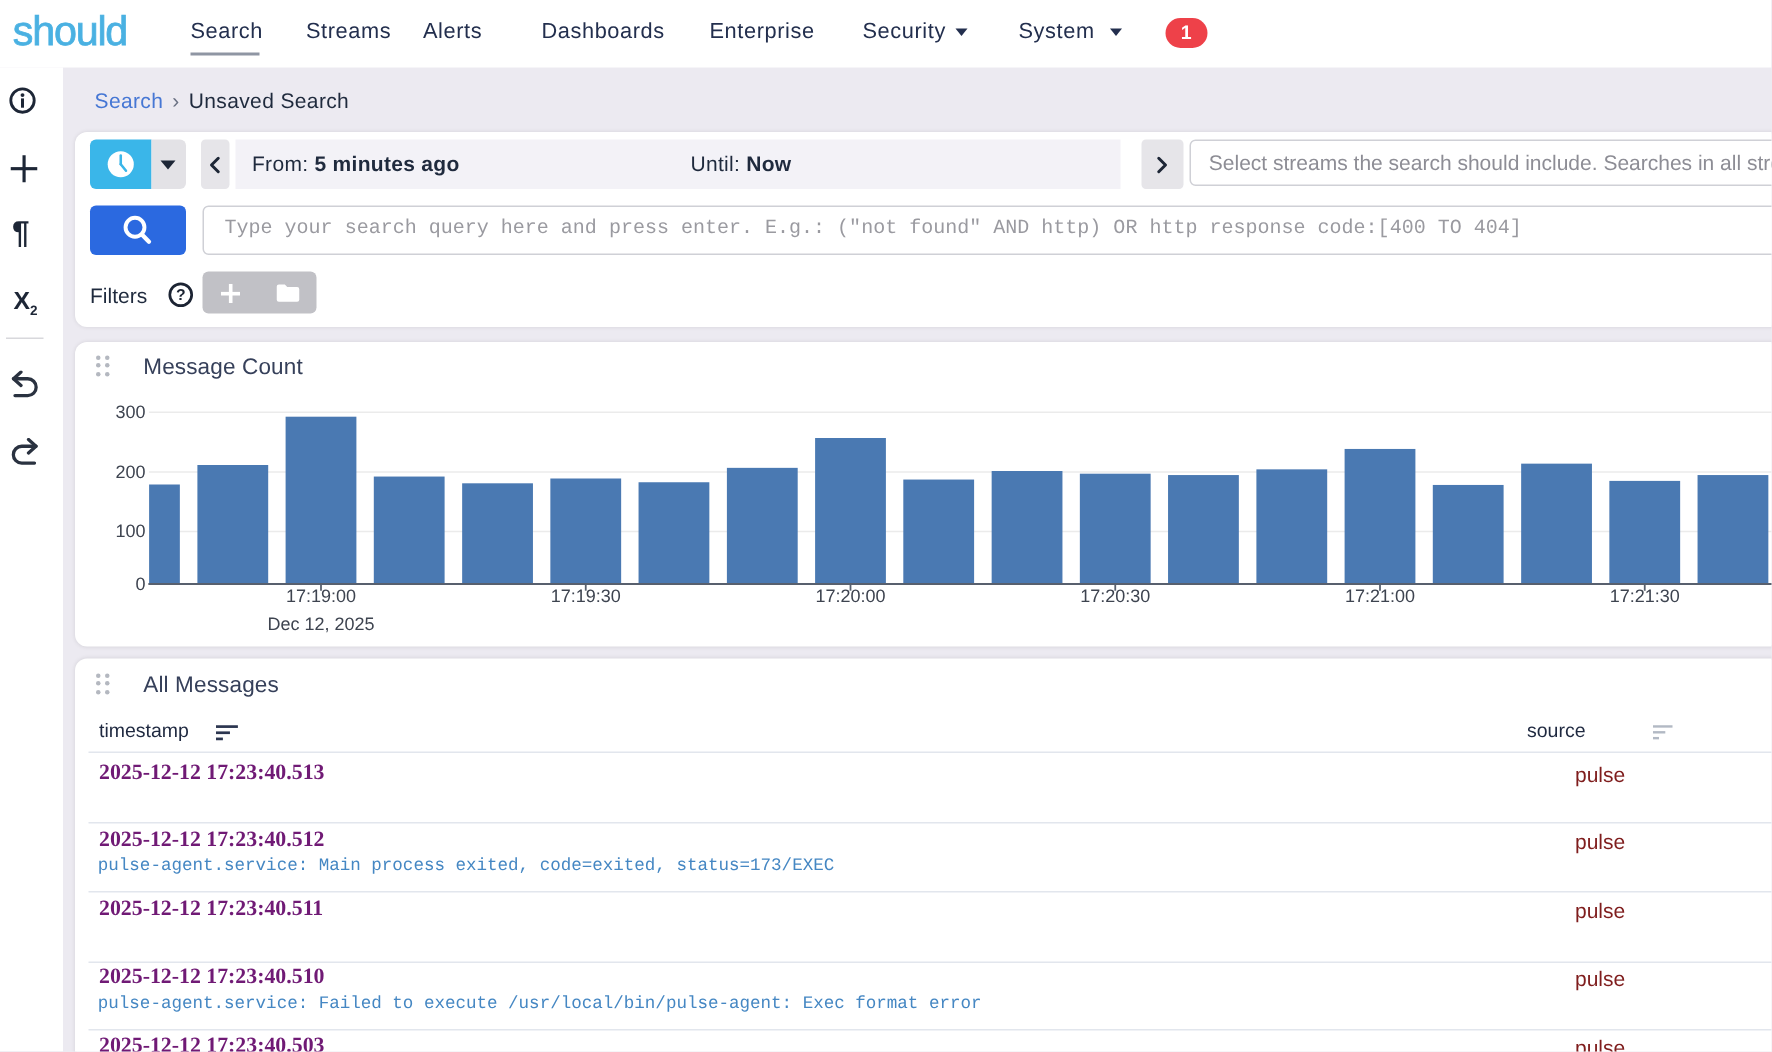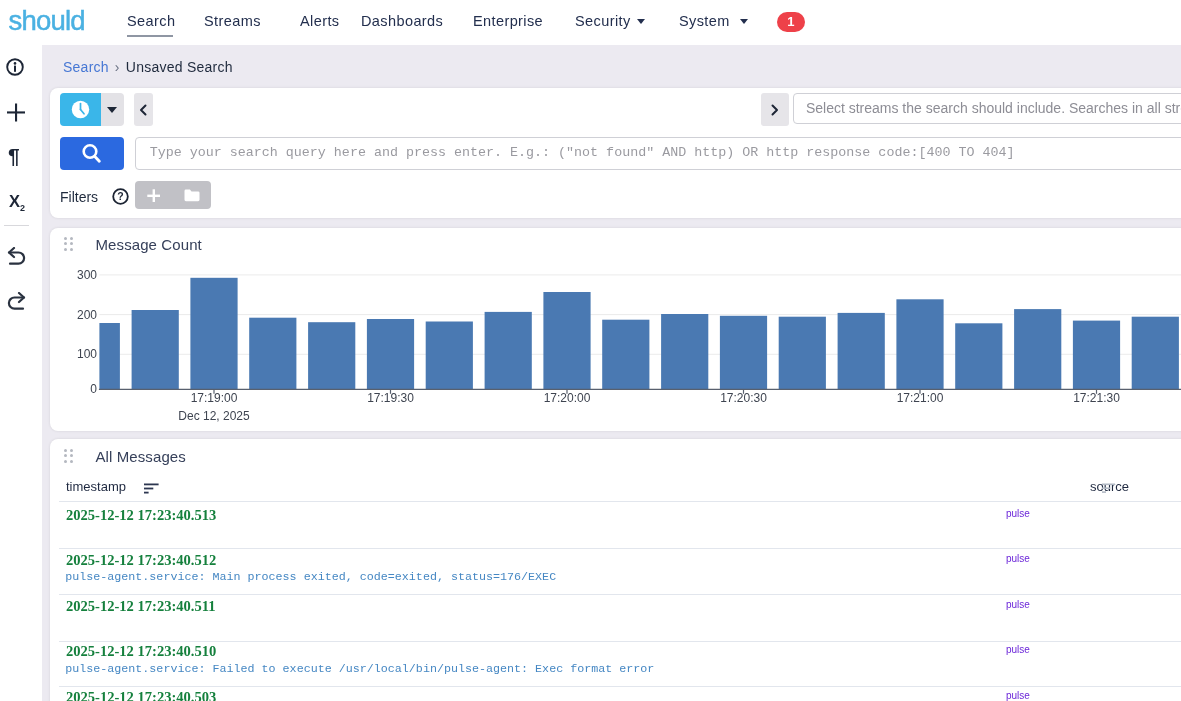--- a/index.html
+++ b/index.html
@@ -42,34 +42,34 @@
   #filters-label { position:absolute; left:10px; top:101.5px; font-size:14px; color:#1f2a3d; }
   #filters-group { position:absolute; left:85px; top:93.5px; width:75.6px; height:28.4px; background:#c1c1c6; border-radius:4px; color:#fff; }
 
   
   .wtitle { position:absolute; left:45.5px; font-size:15px; color:#36405a; letter-spacing:0.1px; }
   .dots { position:absolute; left:14px; width:12px; height:15px; }
   .dots i { position:absolute; width:3px; height:3px; border-radius:50%; background:#b4b8c0; }
 
   
   .th { position:absolute; font-size:13px; color:#1f2940; }
-  .ts { position:absolute; left:16px; font-family:"Liberation Serif", serif; font-size:14.55px; font-weight:700; color:#15803d; }
+  .ts { position:absolute; left:16px; font-family:"Liberation Serif", serif; font-size:14.55px; font-weight:700; color:#701a75; }
   .msg { position:absolute; left:15.2px; font-family:"Liberation Mono", monospace; font-size:11.7px; color:#4587c3; white-space:pre; }
-  .src { position:absolute; left:956px; font-size:10px; color:#6d28d9; }
+  .src { position:absolute; left:1000px; font-size:14px; color:#7f1d1d; }
   .rsep { position:absolute; left:9px; right:0; height:1px; background:#e2e6ed; }
 </style>
 </head>
 <body>
 
 <div id="navbar">
   <div id="logo">should</div>
   <span class="navitem" style="left:127px;">Search</span>
   <div id="nav-underline"></div>
   <span class="navitem" style="left:204px;">Streams</span>
-  <span class="navitem" style="left:300px;text-align:center;">Alerts</span>
+  <span class="navitem" style="left:282px;text-align:center;">Alerts</span>
   <span class="navitem" style="left:361px;">Dashboards</span>
   <span class="navitem" style="left:473px;">Enterprise</span>
   <span class="navitem" style="left:575px;">Security</span>
   <div class="caret" style="left:637px;"></div>
   <span class="navitem" style="left:679px;">System</span>
   <div class="caret" style="left:739.5px;"></div>
   <div id="badge">1</div>
 </div>
 
 <div id="sidebar">
@@ -106,20 +106,24 @@
     </svg>
   </div>
   <div id="btn-caret">
       <div class="tri"></div>
     </div>
   <div id="btn-prev">
       <svg style="position:absolute;left:3.9px;top:10.5px;" width="11" height="12" viewBox="0 0 11 12">
         <path d="M7.5 1.5 L3 6 L7.5 10.5" fill="none" stroke="#1d2636" stroke-width="2" stroke-linecap="round" stroke-linejoin="round"></path>
       </svg>
     </div>
+  <div id="timestrip">
+    <span style="position:absolute; left:10.7px;">From: <b>5 minutes ago</b></span>
+    <span style="position:absolute; left:303px;">Until: <b>Now</b></span>
+  </div>
   <div id="btn-next">
       <svg style="position:absolute;left:8.6px;top:10.5px;" width="11" height="12" viewBox="0 0 11 12">
         <path d="M3.5 1.5 L8 6 L3.5 10.5" fill="none" stroke="#1d2636" stroke-width="2" stroke-linecap="round" stroke-linejoin="round"></path>
       </svg>
     </div>
   <div id="streams">Select streams the search should include. Searches in all streams if empty.</div>
 
   <div id="btn-search">
     <svg style="position:absolute; left:20px; top:4.5px;" width="24" height="24" viewBox="0 0 24 24">
       <circle cx="10" cy="9.5" r="6.3" fill="none" stroke="#fff" stroke-width="2.6"></circle>
@@ -208,34 +212,34 @@
       <i style="left: 6.4px; top: 11.2px;"></i>
     </div>
   <div class="wtitle" style="top:9.2px;">All Messages</div>
 
   <span class="th" style="left:16px; top:40.5px;text-align:center;">timestamp</span>
   <svg style="position:absolute; left:94px; top:44px;" width="16" height="12" viewBox="0 0 16 12">
     <rect x="0" y="0.5" width="14.6" height="1.8" fill="#2c3650"></rect>
     <rect x="0" y="4.6" width="9.3" height="1.8" fill="#2c3650"></rect>
     <rect x="0" y="8.7" width="4.6" height="1.8" fill="#2c3650"></rect>
   </svg>
-  <span class="th" style="left:1040px; top:40.5px;">source</span>
+  <span class="th" style="left:968px; top:40.5px;">source</span>
   <svg style="position:absolute; left:1052px; top:44.5px;" width="16" height="12" viewBox="0 0 16 12">
     <rect x="0" y="0.5" width="13" height="1.6" fill="#b2b9c4"></rect>
     <rect x="0" y="4.4" width="8.2" height="1.6" fill="#b2b9c4"></rect>
     <rect x="0" y="8.3" width="4" height="1.6" fill="#b2b9c4"></rect>
   </svg>
   <div class="rsep" style="top:62.5px;"></div>
 
   <div class="ts" style="top:68.8px;">2025-12-12 17:23:40.513</div>
   <div class="src" style="top:69.8px;">pulse</div>
   <div class="rsep" style="top:109.4px;"></div>
 
   <div class="ts" style="top:113.8px;">2025-12-12 17:23:40.512</div>
-  <div class="msg" style="top:131.9px;">pulse-agent.service: Main process exited, code=exited, status=176/EXEC</div>
+  <div class="msg" style="top:131.9px;">pulse-agent.service: Main process exited, code=exited, status=173/EXEC</div>
   <div class="src" style="top:114.8px;">pulse</div>
   <div class="rsep" style="top:155.7px;"></div>
 
   <div class="ts" style="top:159.3px;">2025-12-12 17:23:40.511</div>
   <div class="src" style="top:160.3px;">pulse</div>
   <div class="rsep" style="top:202.1px;"></div>
 
   <div class="ts" style="top:204.6px;">2025-12-12 17:23:40.510</div>
   <div class="msg" style="top:223.8px;">pulse-agent.service: Failed to execute /usr/local/bin/pulse-agent: Exec format error</div>
   <div class="src" style="top:205.6px;">pulse</div>

